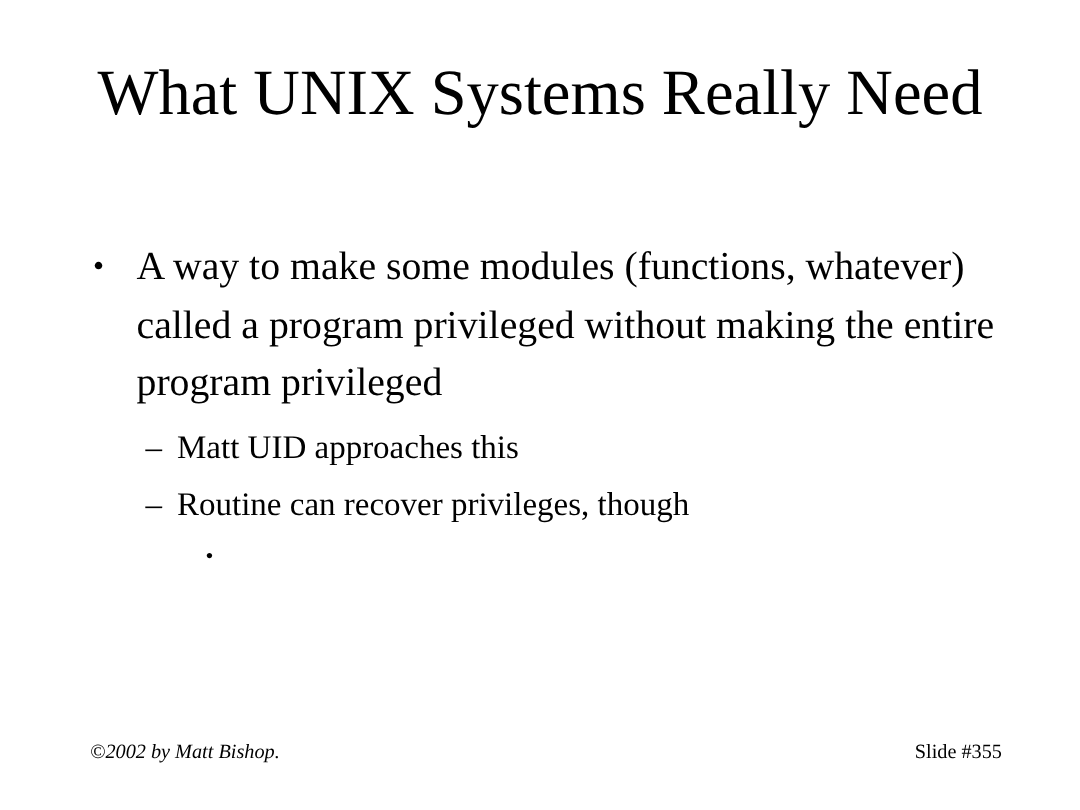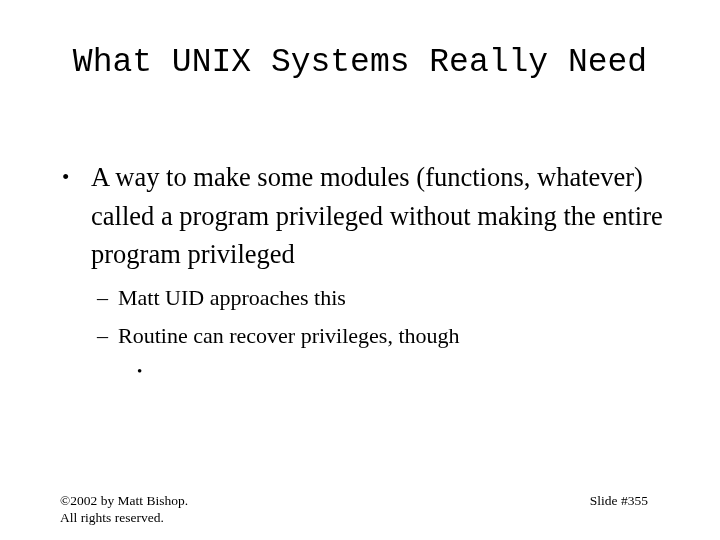--- a/index.html
+++ b/index.html
@@ -22,27 +22,26 @@
     box-sizing: border-box;
   }
 
   
   .slide-title {
     position: absolute;
     left: 60px;
     top: 42px;
     width: 600px;
     text-align: center;
-    font-size: 33px;
+    font-size: 43px;
     line-height: 41px;
     font-weight: normal;
     letter-spacing: 0px;
     color: #000000;
     margin: 0;
-    font-family: Liberation Mono, monospace;
   }
 
   
   .body-block {
     position: absolute;
     left: 55px;
     top: 158px;
     width: 615px;
   }
 
@@ -108,24 +107,25 @@
   .footer-left {
     position: absolute;
     left: 60px;
     top: 492px;
     font-size: 13.5px;
     line-height: 17px;
     text-align: left;
   }
   .footer-left div {
     white-space: nowrap;
+    font-style: italic;
   }
   .footer-right {
     position: absolute;
-    right: 72px;
+    right: 52px;
     top: 492px;
     font-size: 13.5px;
     line-height: 17px;
     text-align: right;
     white-space: nowrap;
   }
 </style>
 </head>
 <body>
 
@@ -154,18 +154,17 @@
     <div class="sub-list-2">
       <div class="bullet-l3">
         <span class="marker">•</span>
       </div>
     </div>
 
   </div>
 
   <div class="footer-left">
     <div>©2002 by Matt Bishop.</div>
-    <div>All rights reserved.</div>
   </div>
 
   <div class="footer-right">Slide #355</div>
 
 </div>
 
 </body></html>

